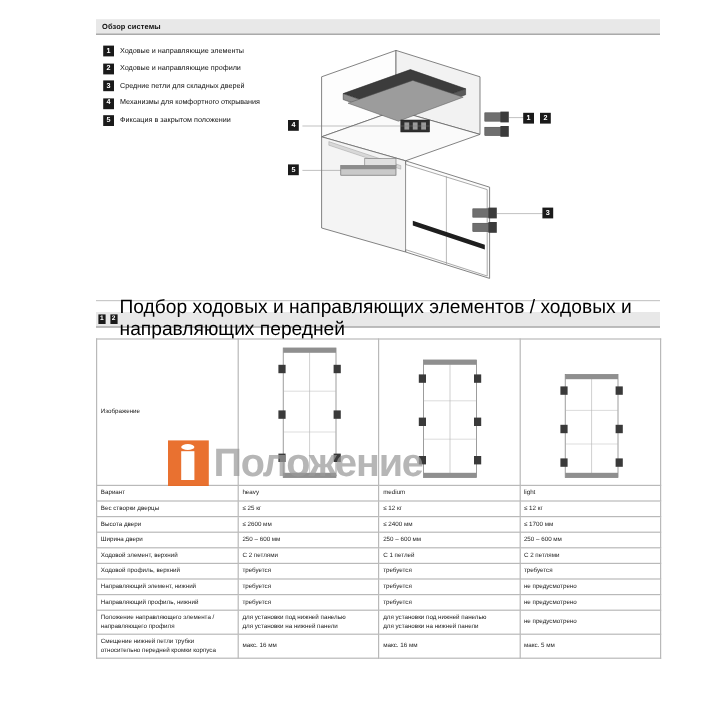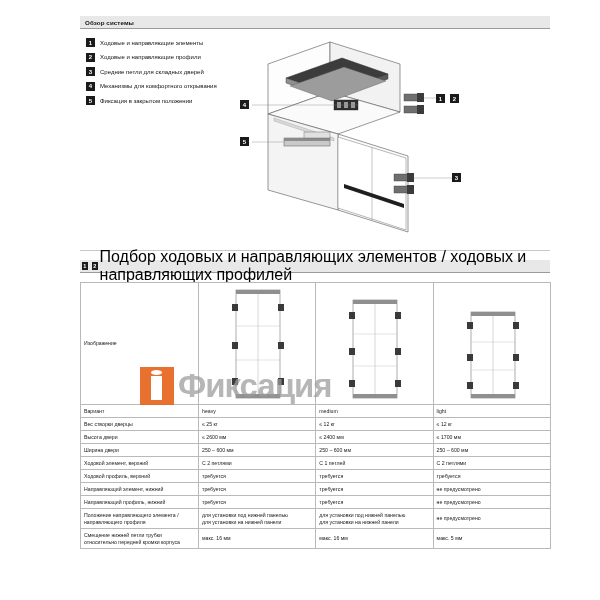--- a/index.html
+++ b/index.html
@@ -254,21 +254,21 @@
     <div class="callout" style="left:198px; top:60px;">1</div>
     <div class="callout" style="left:212px; top:60px;">2</div>
     <div class="callout" style="left:214px; top:139px;">3</div>
   </div>
 
   <div id="divider"></div>
 
   <div id="bottom-section">
     <span class="numbox small">1</span>
     <span class="numbox small">2</span>
-    <span class="bar-title">Подбор ходовых и направляющих элементов / ходовых и направляющих профилей</span>
+    <span class="bar-title">Подбор ходовых и направляющих элементов / ходовых и направляющих передней</span>
   </div>
 
   <table id="spec-table">
     <tbody>
       <tr class="img-row">
         <td class="label-col">Изображение</td>
         <td class="var-col">
           <div class="mini-cab">
             <svg width="110" height="116" viewBox="0 0 110 116">
               <rect x="34" y="4" width="44" height="108" fill="#ffffff" stroke="#777" stroke-width="0.6"></rect>
@@ -384,16 +384,16 @@
         <td class="label-col">Смещение нижней петли трубки относительно передней кромки корпуса</td>
         <td class="var-col">макс. 16 мм</td>
         <td class="var-col">макс. 16 мм</td>
         <td class="var-col">макс. 5 мм</td>
       </tr>
     </tbody>
   </table>
 
   <div id="watermark">
     <div id="wm-mark"></div>
-    <div id="wm-text">Фиксация</div>
+    <div id="wm-text">Положение</div>
   </div>
 
 </div>
 
 </body></html>

